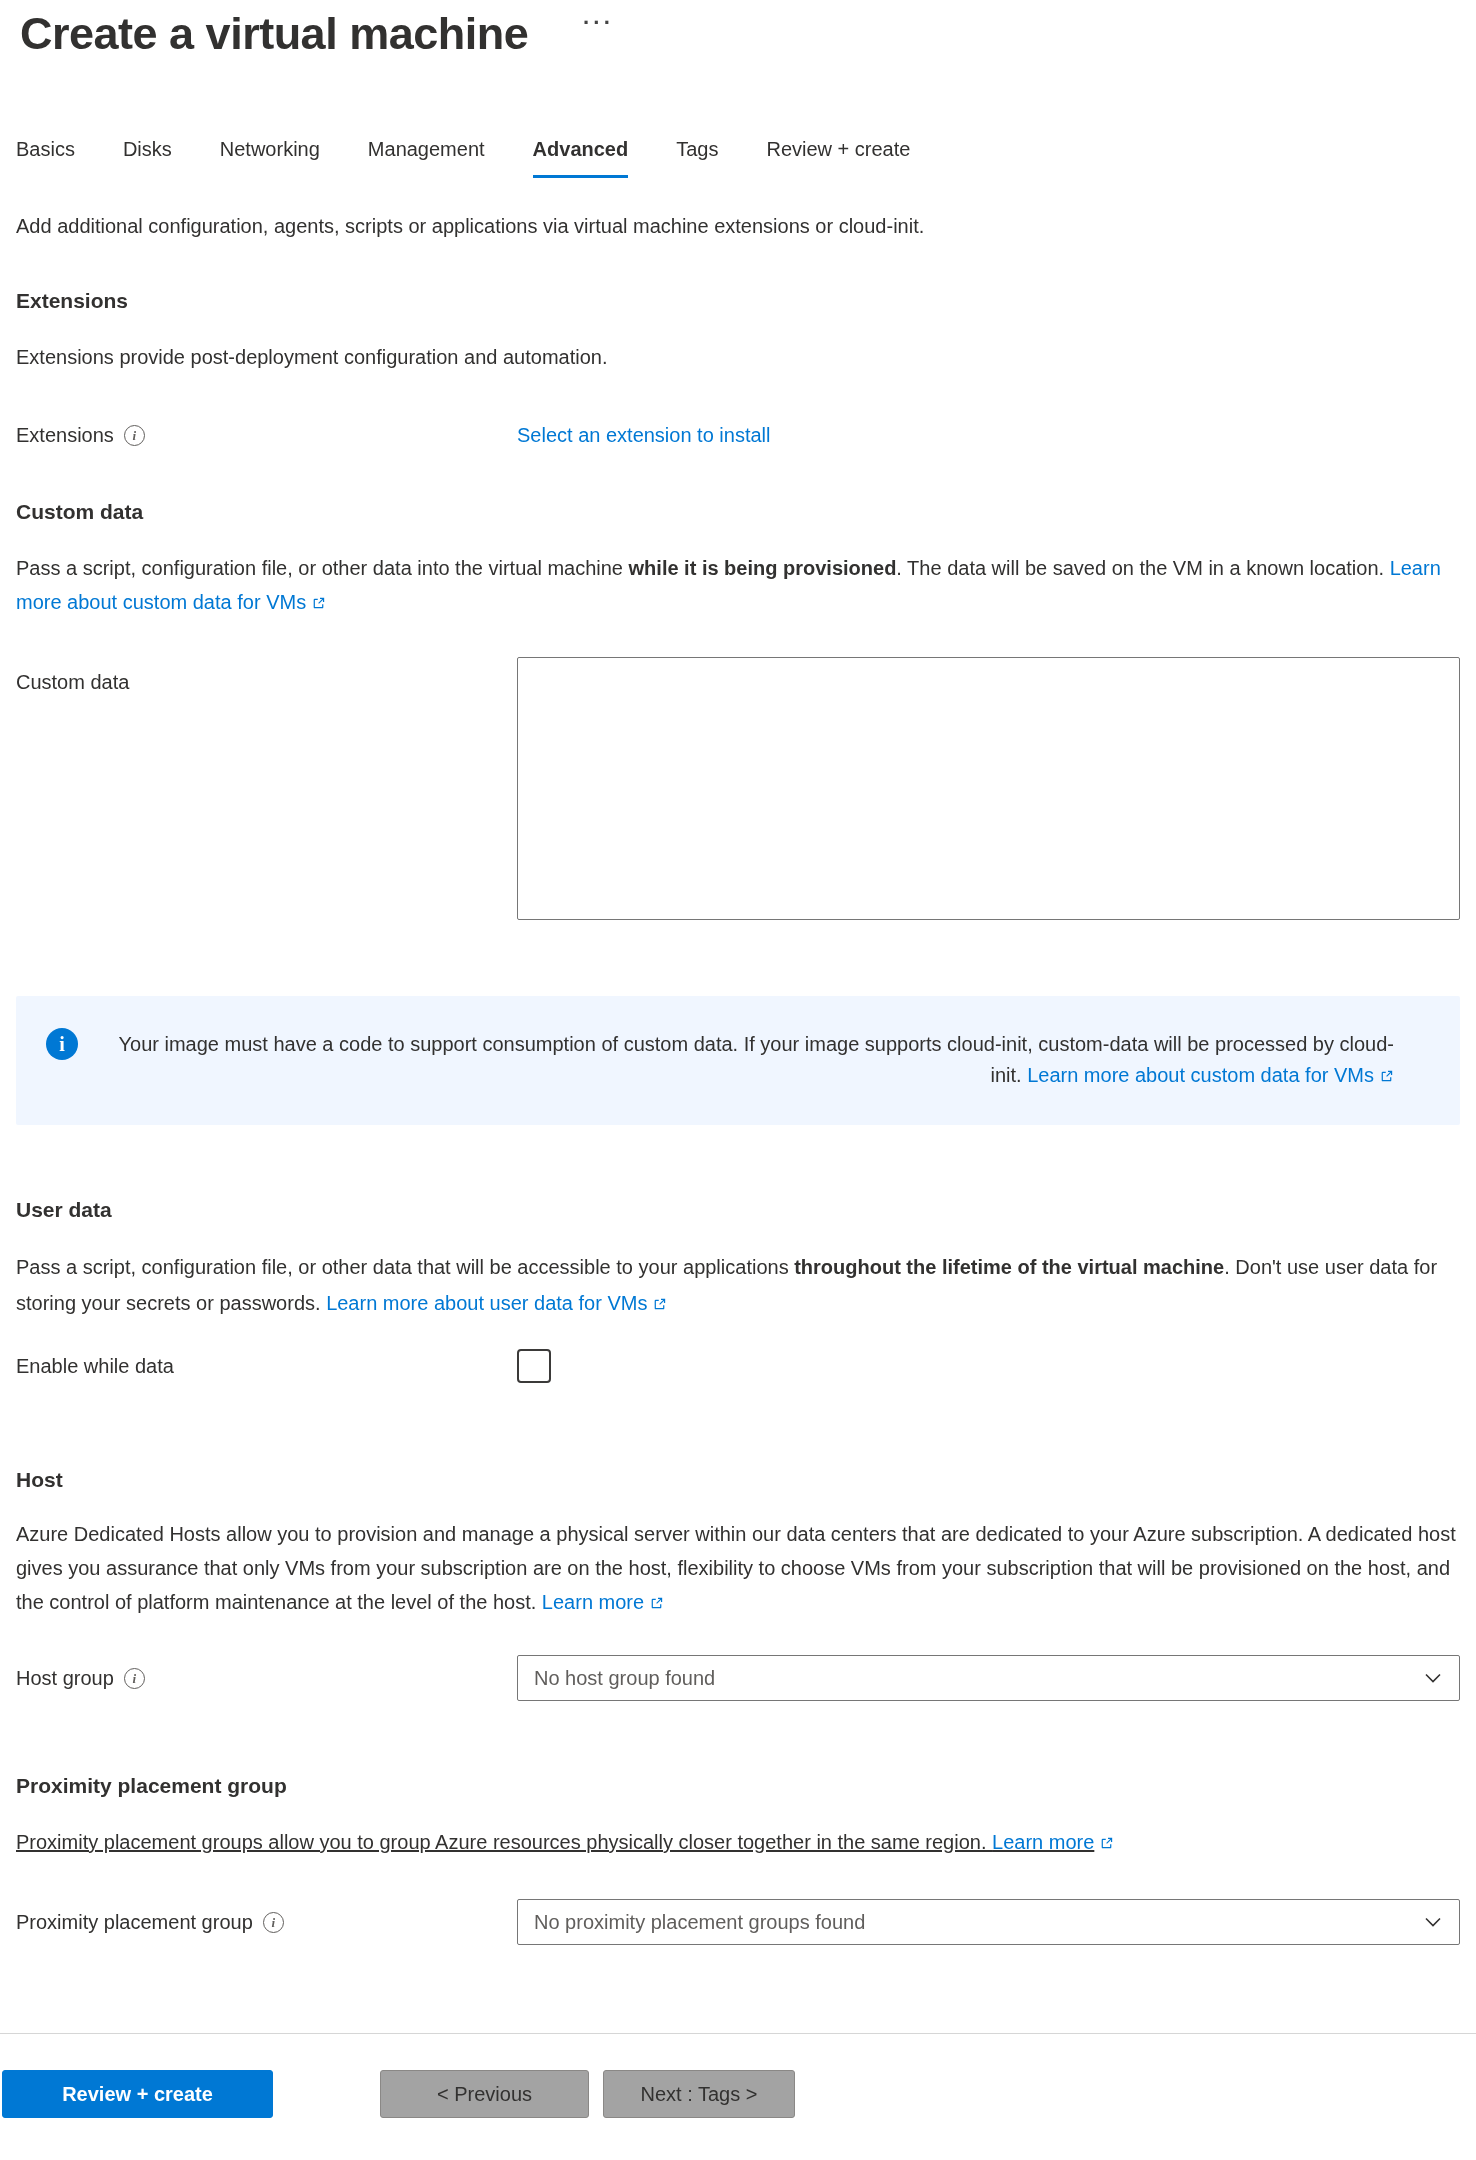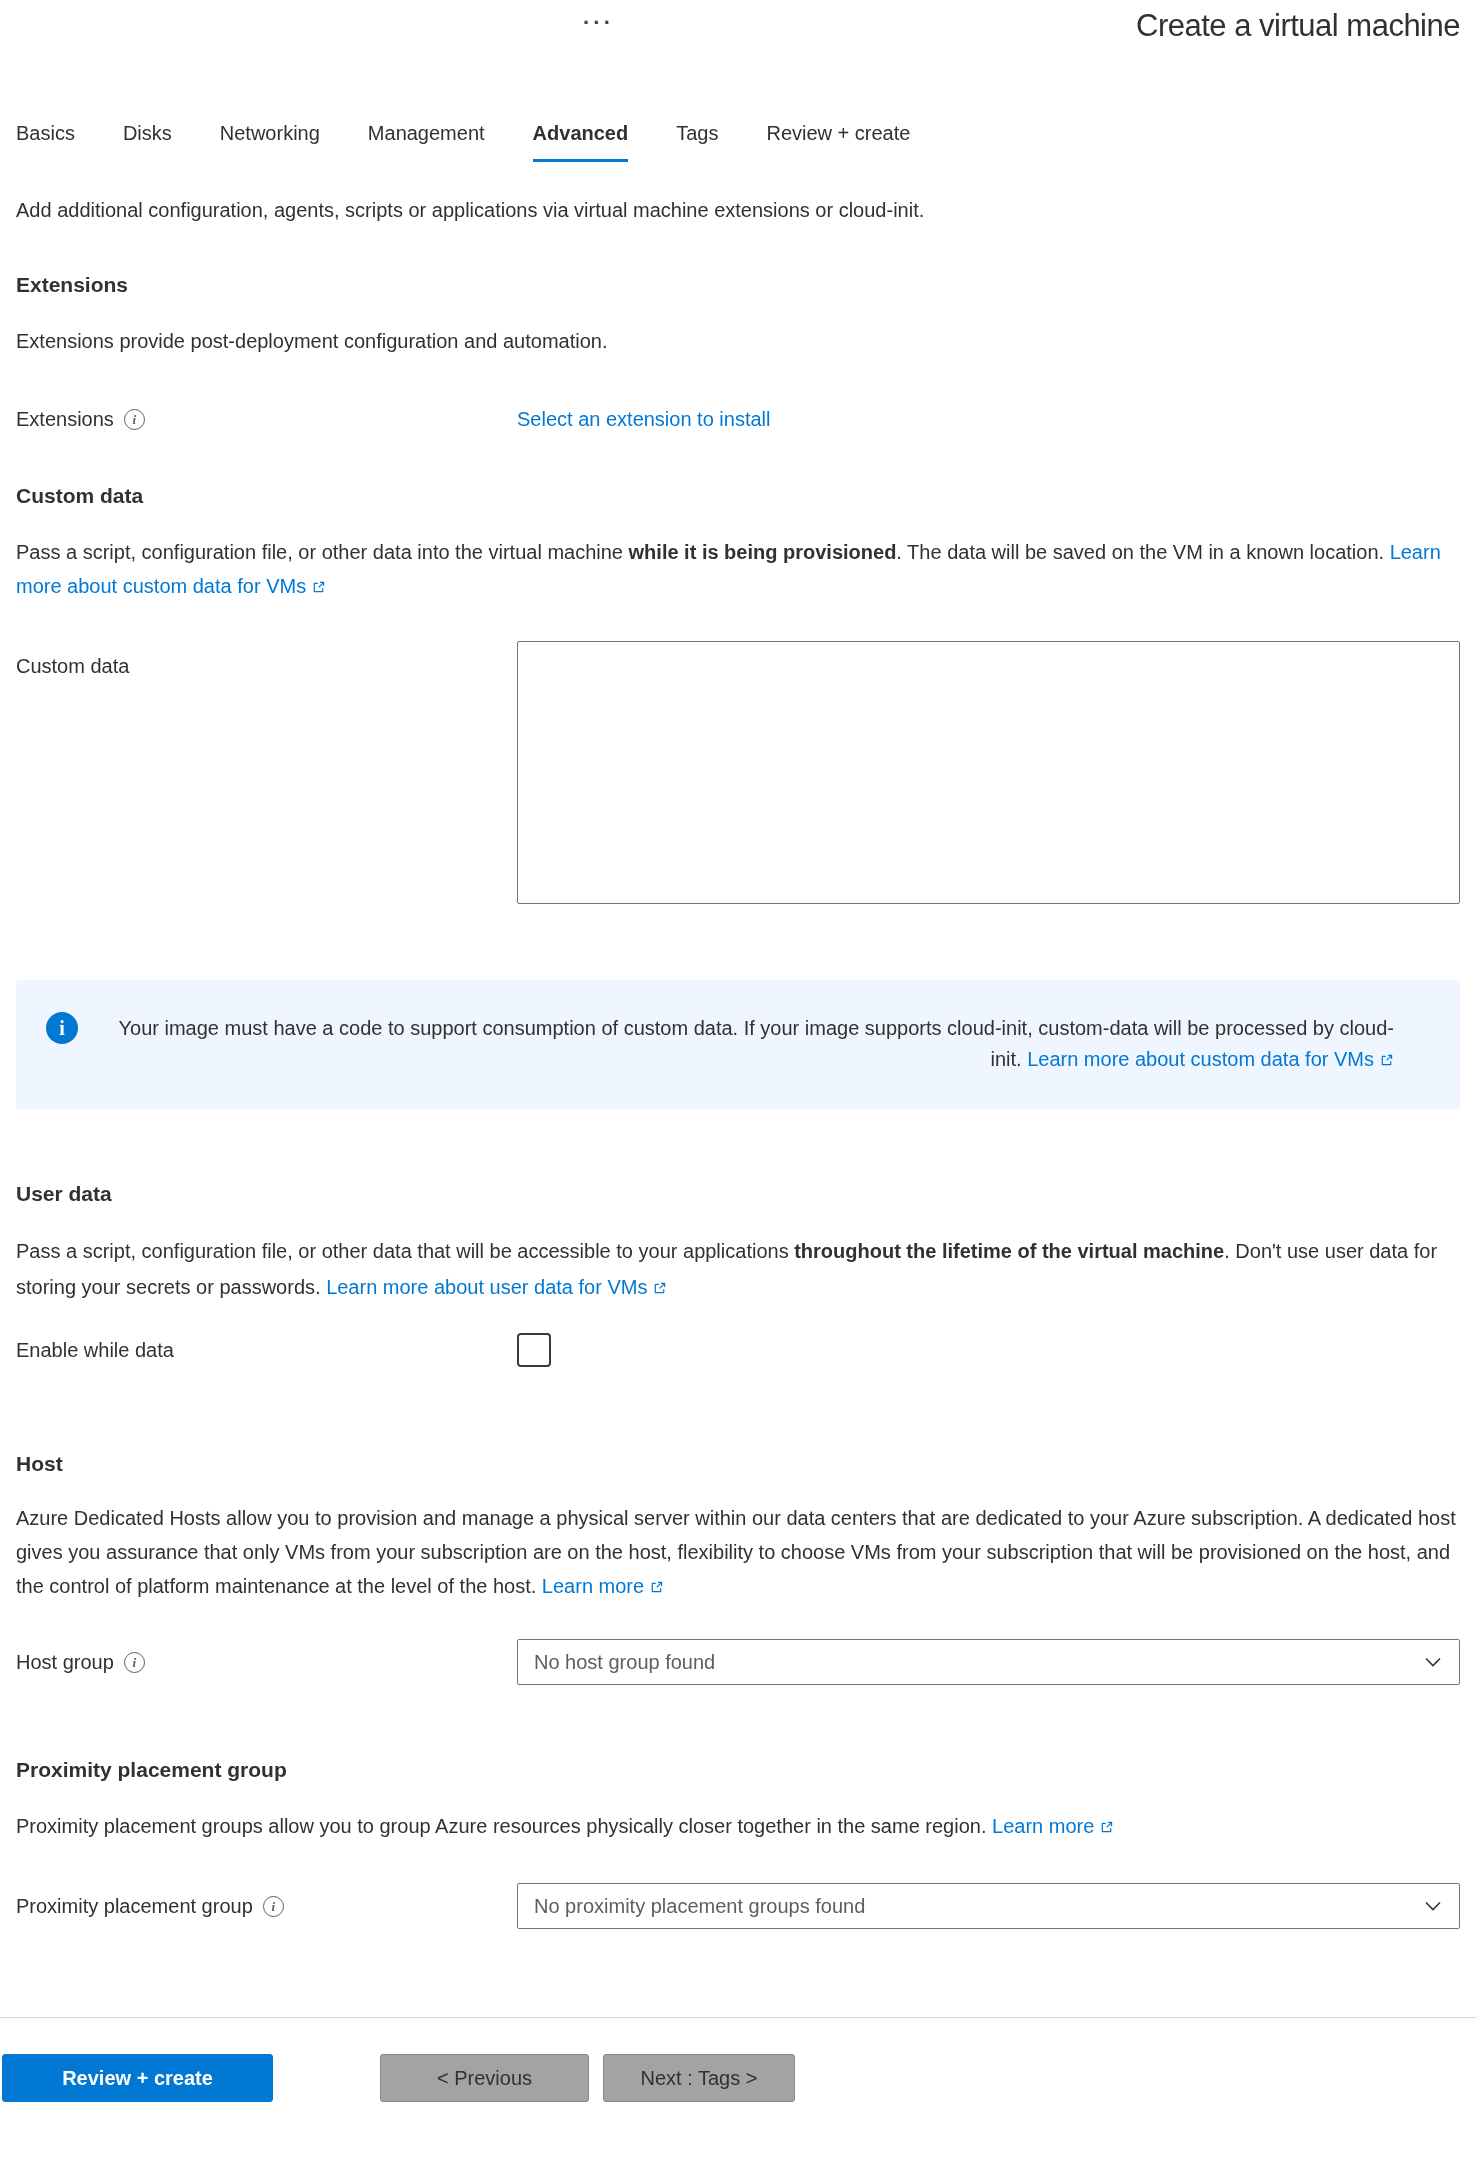--- a/index.html
+++ b/index.html
@@ -16,21 +16,21 @@
   body{
     width:1476px;height:2160px;overflow:hidden;
     font-family:"Liberation Sans",sans-serif;
     color:var(--text);
     font-size:20px;
   }
   .content{padding:0 16px;position:relative;}
 
   
   .page-header{position:relative;margin-top:8px;}
-  h1{font-size:31px;font-weight:400;margin-left:-11px;padding-left:15px;letter-spacing:-0.5px;text-align:right;}
+  h1{font-size:45px;font-weight:700;margin-left:-11px;padding-left:15px;letter-spacing:-0.5px;}
   .ellipsis-btn{
     position:absolute;left:567px;top:2px;border:none;background:none;
     font-size:22px;letter-spacing:3px;color:#444;cursor:pointer;font-weight:700;
     font-family:"Liberation Sans",sans-serif;
   }
 
   
   .tabs{display:flex;gap:48px;margin-top:78px;}
   .tab{
     font-size:20px;color:var(--text);padding-bottom:14px;cursor:pointer;
@@ -100,21 +100,21 @@
   .host-row{margin-top:34px;}
   .dropdown{
     width:943px;height:46px;border:1px solid #767676;border-radius:2px;
     display:flex;align-items:center;padding:0 16px;cursor:pointer;background:#fff;gap:37px;
   }
   .dropdown .placeholder{color:var(--muted);flex:1;}
   .chevron-icon{flex:0 0 auto;display:flex;}
 
   
   .heading-ppg{margin-top:72px;}
-  .desc-ppg{margin-top:26px;}
+  .desc-ppg{margin-top:26px;text-decoration:underline;}
   .ppg-row{margin-top:38px;}
 
   
   .footer-divider{border:none;border-top:1px solid var(--divider);margin-top:88px;width:1476px;margin-left:-16px;}
   .footer{display:flex;align-items:center;margin-top:36px;margin-left:-14px;}
   .btn{
     height:48px;font-size:20px;border-radius:3px;cursor:pointer;
     font-family:"Liberation Sans",sans-serif;
   }
   .btn-primary{

